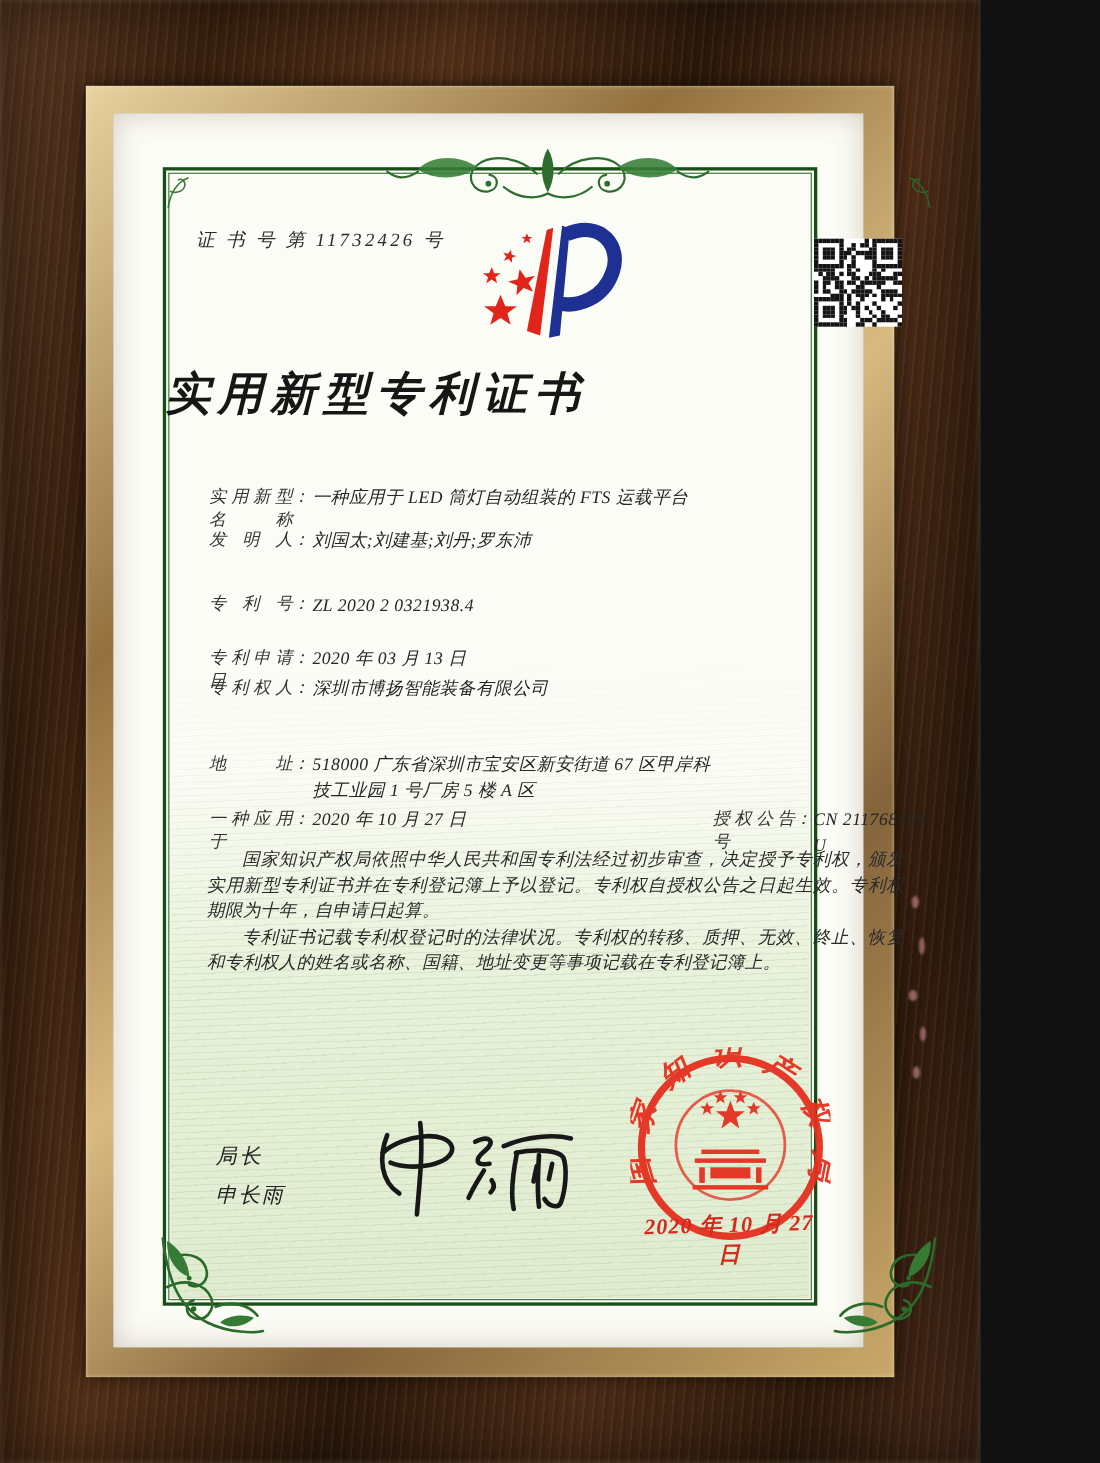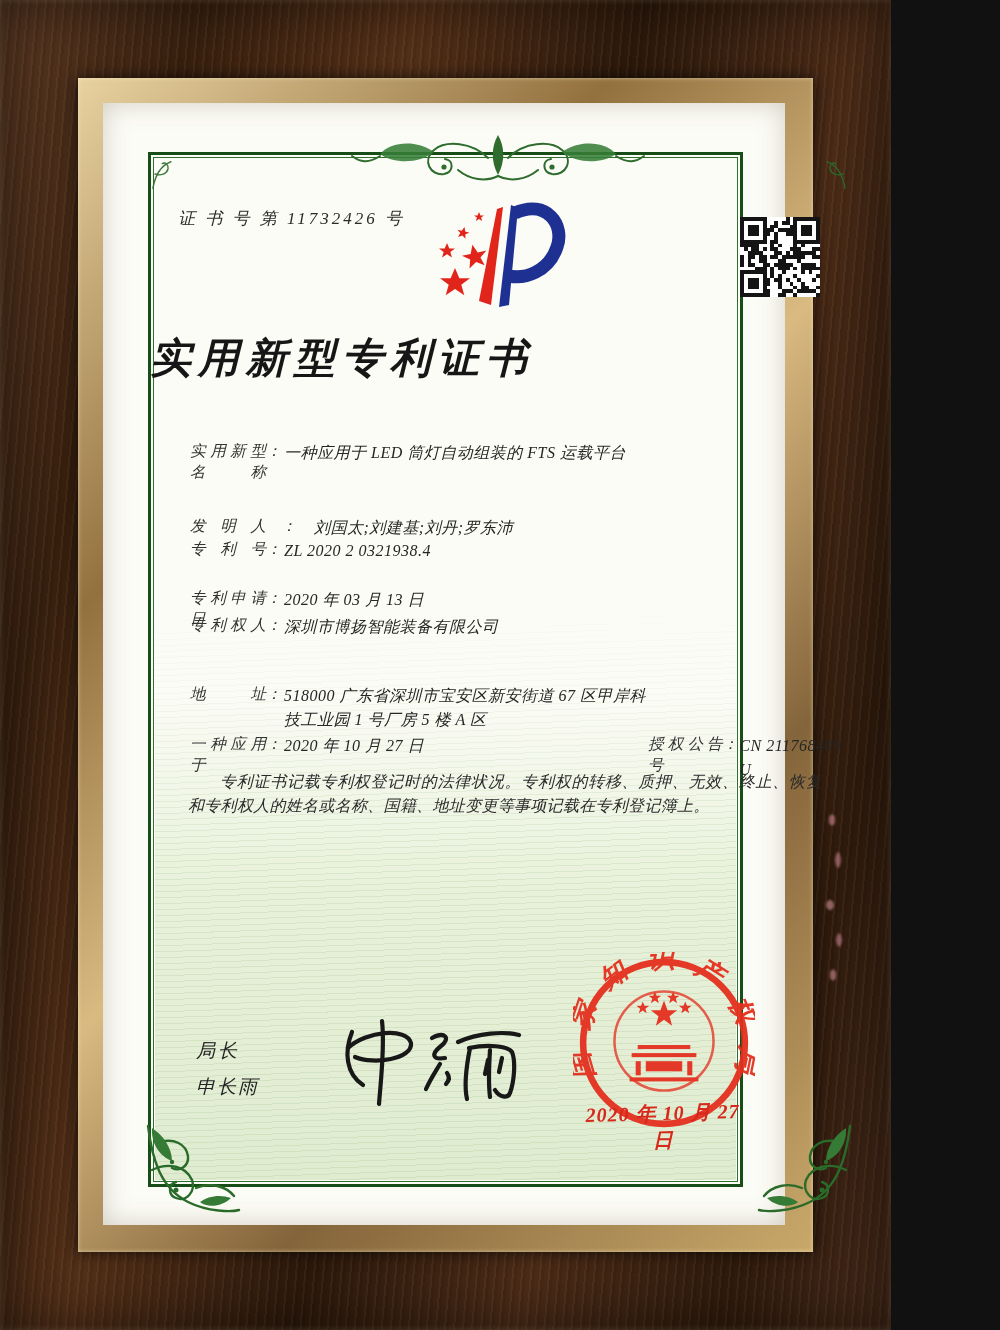--- a/index.html
+++ b/index.html
@@ -615,21 +615,21 @@
       <i class="b"></i>
     </div>
 
   <div class="txt title">实用新型专利证书</div>
 
   <div class="frow" style="top:441px;">
     <span class="flabel">实用新型名称</span>
       <span class="fcolon">：</span>
     <span class="fvalue">一种应用于 LED 筒灯自动组装的 FTS 运载平台</span>
   </div>
-  <div class="frow" style="top:516px;gap:15px;">
+  <div class="frow" style="top:480px;">
     <span class="flabel">发明人</span>
       <span class="fcolon">：</span>
     <span class="fvalue">刘国太;刘建基;刘丹;罗东沛</span>
   </div>
   <div class="frow" style="top:539px;">
     <span class="flabel">专利号</span>
       <span class="fcolon">：</span>
     <span class="fvalue">ZL 2020 2 0321938.4</span>
   </div>
   <div class="frow" style="top:588px;">
@@ -652,20 +652,21 @@
       <span class="fcolon">：</span>
     <span class="fvalue">2020 年 10 月 27 日</span>
     <span class="grant-pair">
       <span class="flabel" style="width:80px;">授权公告号</span>
         <span class="fcolon">：</span>
       <span class="fvalue">CN 211768409 U</span>
     </span>
   </div>
 
   <div class="paras">
+    <p>国家知识产权局依照中华人民共和国专利法经过初步审查，决定授予专利权，颁发实用新型专利证书并在专利登记簿上予以登记。专利权自授权公告之日起生效。专利权期限为十年，自申请日起算。</p>
     <p>专利证书记载专利权登记时的法律状况。专利权的转移、质押、无效、终止、恢复和专利权人的姓名或名称、国籍、地址变更等事项记载在专利登记簿上。</p>
   </div>
 
   <div class="txt director">局长</div>
   <div class="txt director2">申长雨</div>
 
   <div class="sig">
     <svg viewBox="0 0 205 92" width="205" height="92">
       <g stroke="#181818" stroke-width="4.2" fill="none" stroke-linecap="round" stroke-linejoin="round">
         <path d="M30,16 C22,36 24,58 41,69"></path>

